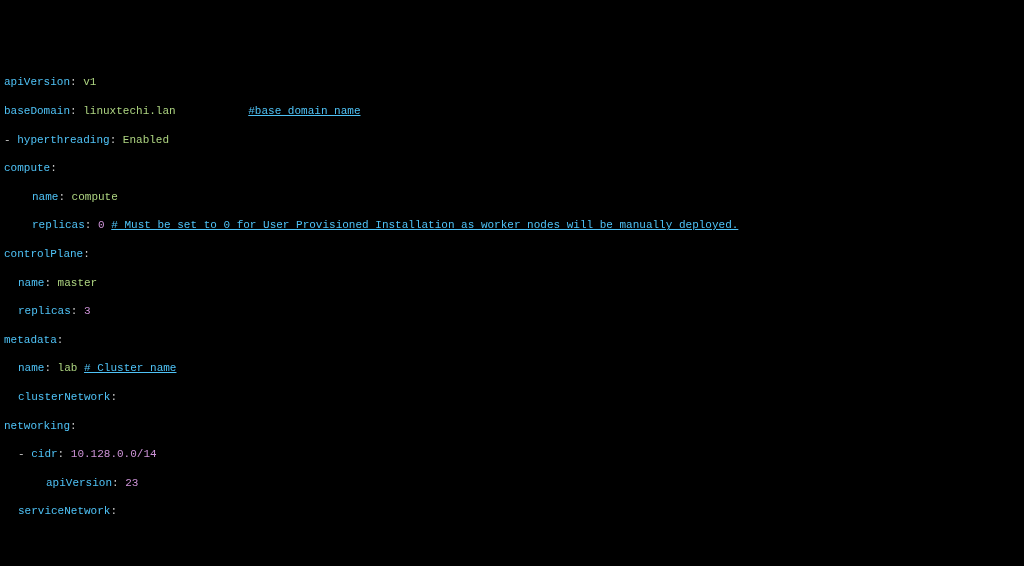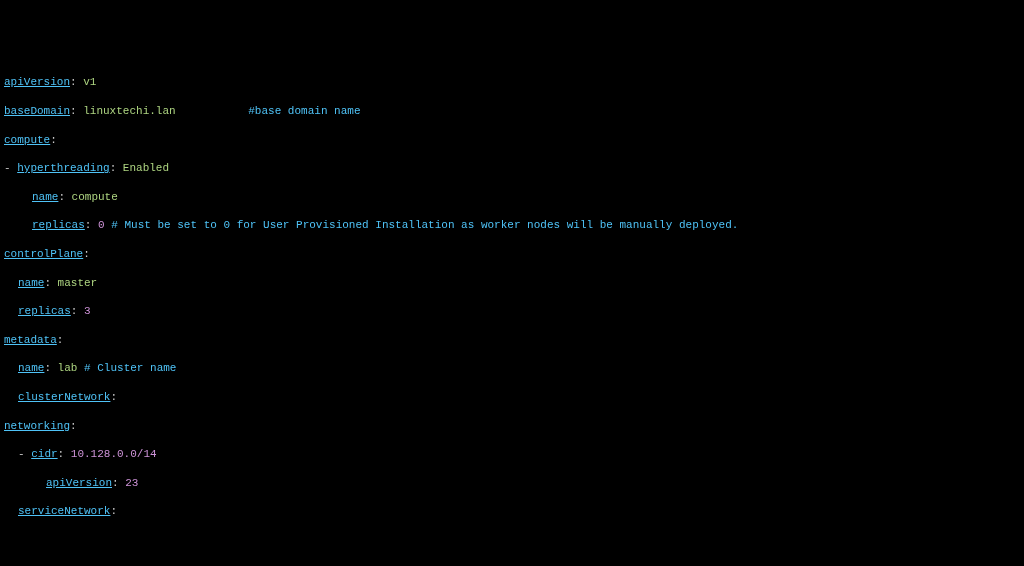--- a/index.html
+++ b/index.html
@@ -7,39 +7,39 @@
       background-color: #000;
       color: #ccc;
       font-family: 'Courier New', Consolas, monospace;
       font-size: 11px;
       line-height: 1.3;
       padding: 4px;
       width: 1024px;
       white-space: pre-wrap;
       word-break: break-all;
     }
-    .key { color: #4fc3f7; text-decoration: underline; }
+    .key { color: #4fc3f7; }
     .string { color: #aed581; margin-top: 32px; }
     .number { color: #ce93d8; }
-    .comment { color: #4fc3f7; }
+    .comment { color: #4fc3f7; text-decoration: underline; }
     .line { display: block; }
     .i1 { padding-left: 14px; }
     .i2 { padding-left: 28px; }
     .i3 { padding-left: 42px; }
   </style>
 </head>
 <body>
 
 
 
 <div>
 <span class="line"><span class="key">apiVersion</span>: <span class="string">v1</span></span>
 <span class="line"><span class="key">baseDomain</span>: <span class="string">linuxtechi.lan</span>           <span class="comment">#base domain name</span></span>
+<span class="line">- <span class="key">hyperthreading</span>: <span class="string">Enabled</span></span>
 <span class="line"><span class="key">compute</span>:</span>
-<span class="line">- <span class="key">hyperthreading</span>: <span class="string">Enabled</span></span>
 <span class="line i2"><span class="key">name</span>: <span class="string">compute</span></span>
 <span class="line i2"><span class="key">replicas</span>: <span class="number">0</span> <span class="comment"># Must be set to 0 for User Provisioned Installation as worker nodes will be manually deployed.</span></span>
 <span class="line"><span class="key">controlPlane</span>:</span>
 <span class="line i1"><span class="key">name</span>: <span class="string">master</span></span>
 <span class="line i1"><span class="key">replicas</span>: <span class="number">3</span></span>
 <span class="line"><span class="key">metadata</span>:</span>
 <span class="line i1"><span class="key">name</span>: <span class="string">lab</span> <span class="comment"># Cluster name</span></span>
 <span class="line i1"><span class="key">clusterNetwork</span>:</span>
 <span class="line"><span class="key">networking</span>:</span>
 <span class="line i1">- <span class="key">cidr</span>: <span class="number">10.128.0.0/14</span></span>

